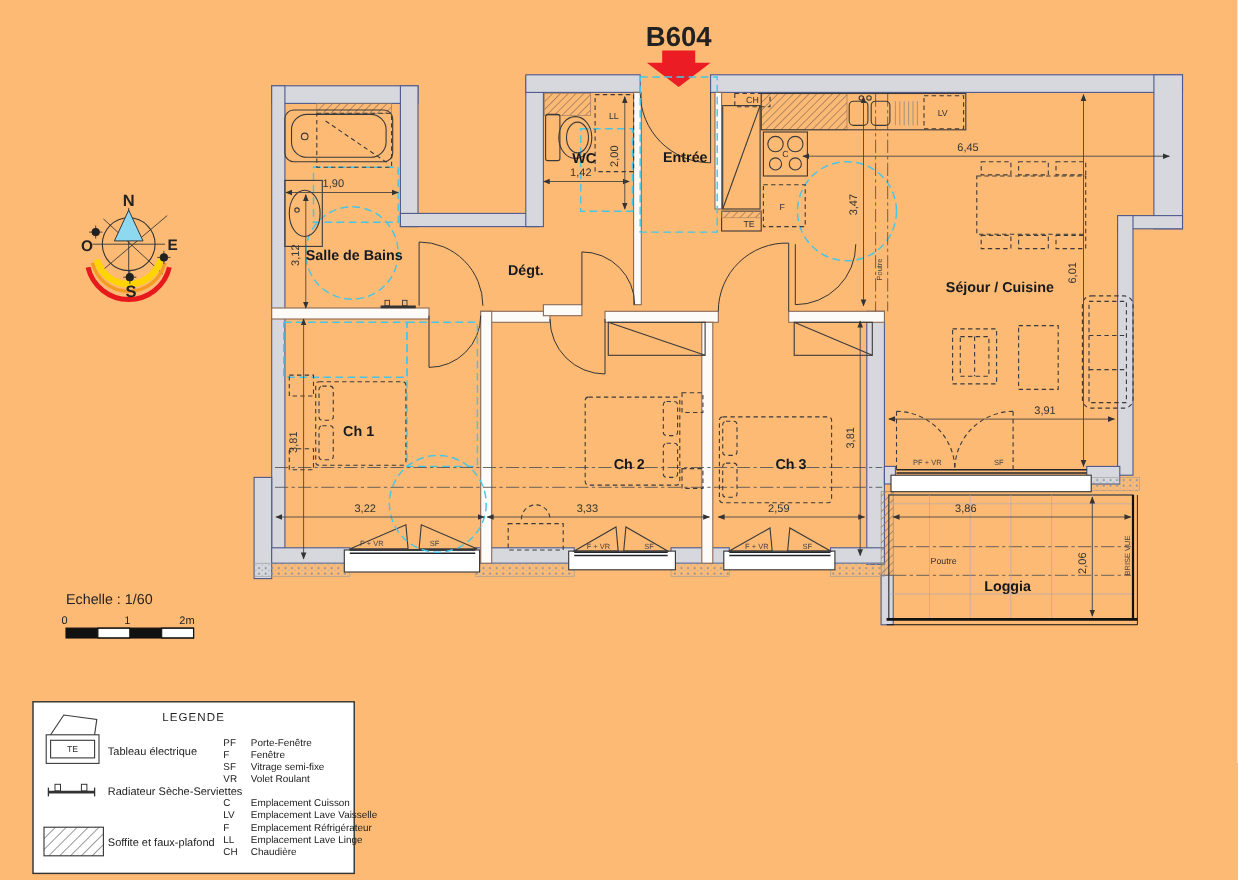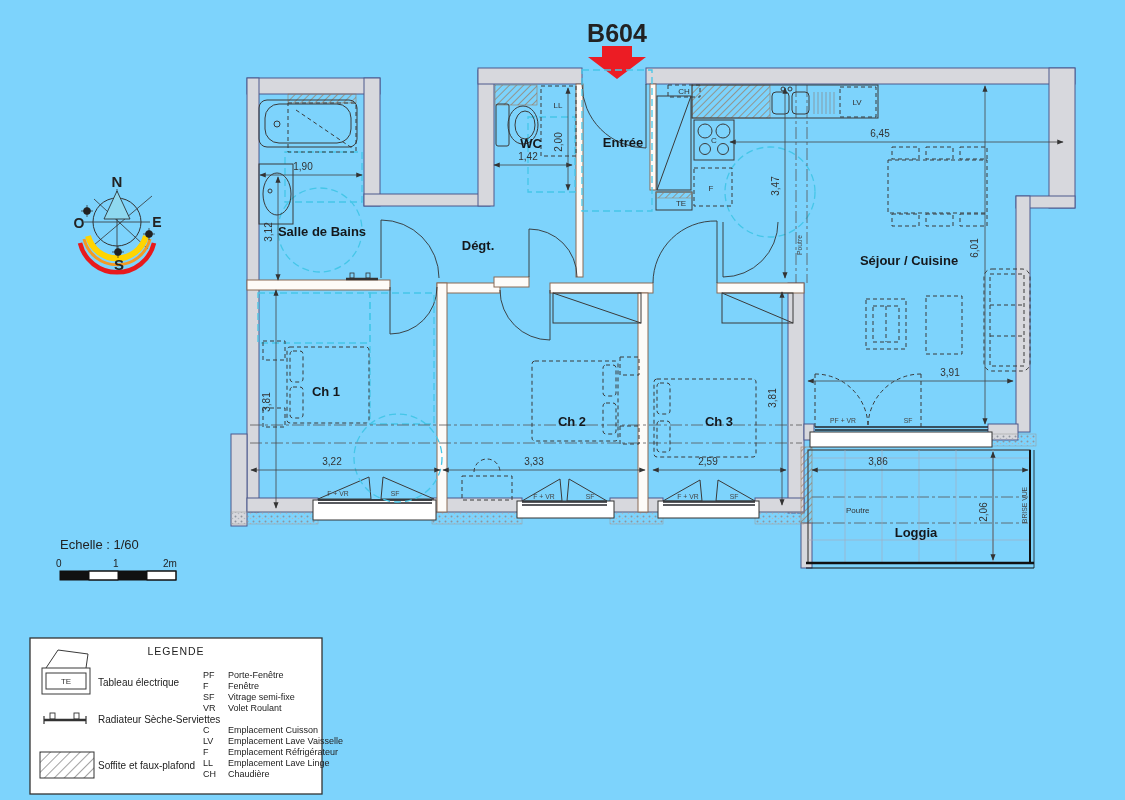--- a/index.html
+++ b/index.html
@@ -1,16 +1,16 @@
 <!DOCTYPE html>
 <html><head>
 <meta charset="utf-8">
 <style>
   html,body{margin:0;padding:0;background:#fff;}
-  #stage{position:relative;width:1125px;height:800px;background:#7dd3fc;overflow:hidden;
+  #stage{position:relative;width:1125px;height:800px;background:#fdba74;overflow:hidden;
          font-family:"Liberation Sans", sans-serif;}
   svg{position:absolute;left:0;top:0;}
   text{font-family:"Liberation Sans", sans-serif;fill:#222;}
   .wall{fill:#d7d8dd;stroke:#4d598c;stroke-width:1;}
   .part{fill:#fdfbf8;stroke:#8a6a55;stroke-width:1;}
   .fs{stroke:#3a3a3a;fill:none;stroke-width:1;}
   .fd{stroke:#3a3a3a;fill:none;stroke-width:1;stroke-dasharray:4 3;}
   .cy{stroke:#45c6e8;fill:none;stroke-width:1.3;stroke-dasharray:7 4;}
   .axis{stroke:#555;stroke-width:0.8;stroke-dasharray:12 3 3 3;fill:none;}
   .door{stroke:#333;stroke-width:0.9;fill:none;}

